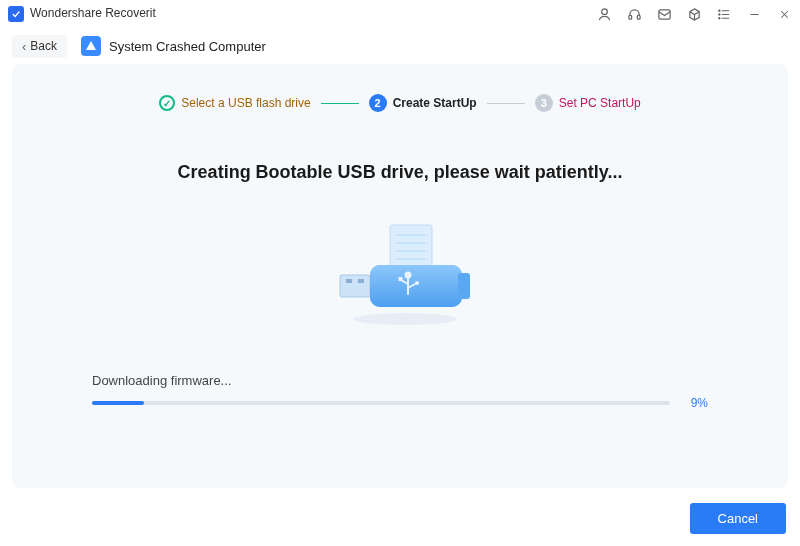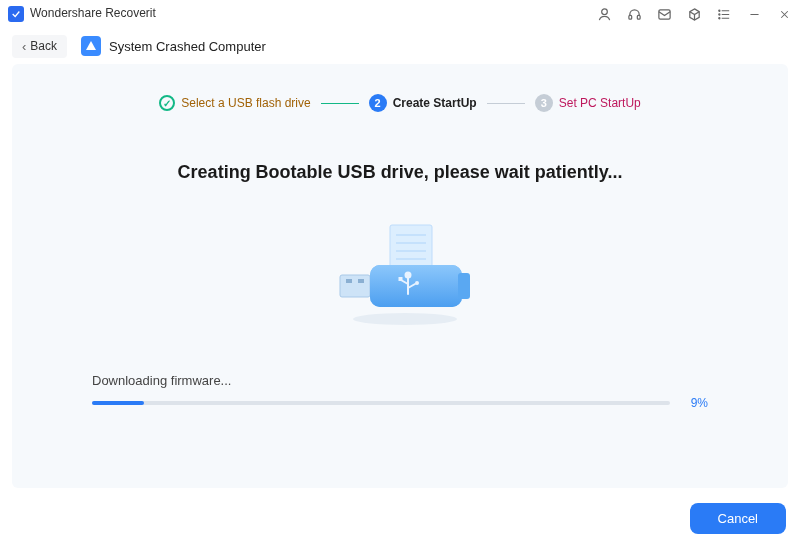--- a/index.html
+++ b/index.html
@@ -88,21 +88,21 @@
     }
     .progress-fill {
       position: absolute; left: 0; top: 0; bottom: 0;
       background: #2a7bf6; border-radius: 2px;
     }
     .progress-percent { font-size: 12px; color: #2a7bf6; min-width: 24px; text-align: right; }
     .footer {
       position: absolute; right: 14px; bottom: 12px;
     }
     .cancel-btn {
-      background: #2a7bf6; color: #fff; border: none; border-radius: 8px;
+      background: #2a7bf6; color: #fff; border: none; border-radius: 3px;
       padding: 8px 28px; font-size: 13px; cursor: pointer;
     }
   </style>
 </head>
 <body>
 
 <div class="titlebar">
   <div class="titlebar-left">
     <div class="titlebar-logo">
       <svg viewBox="0 0 12 12" width="10" height="10">

